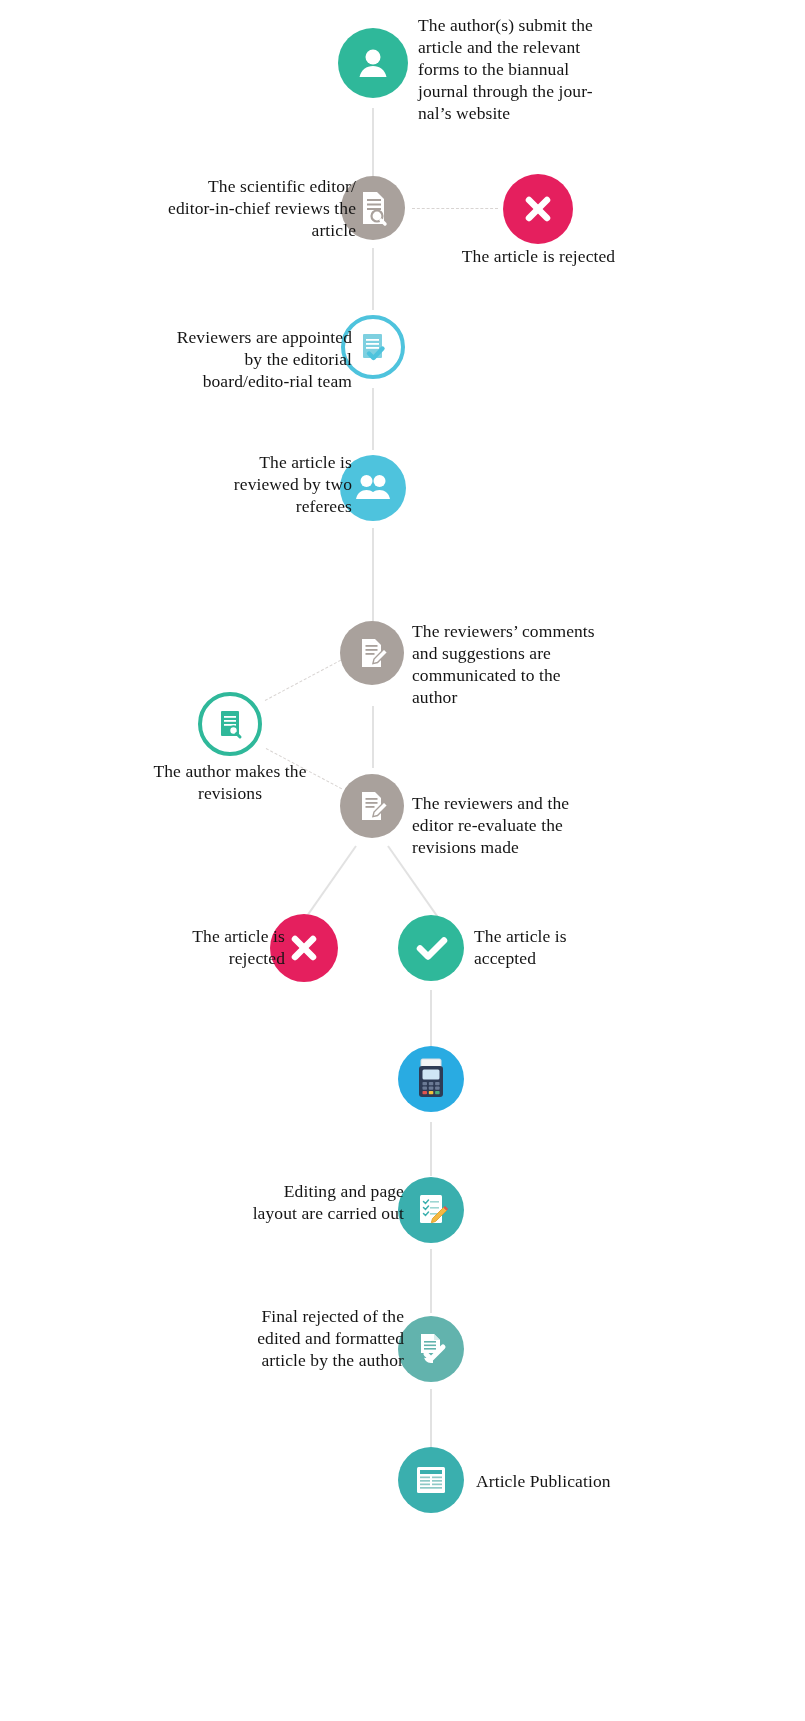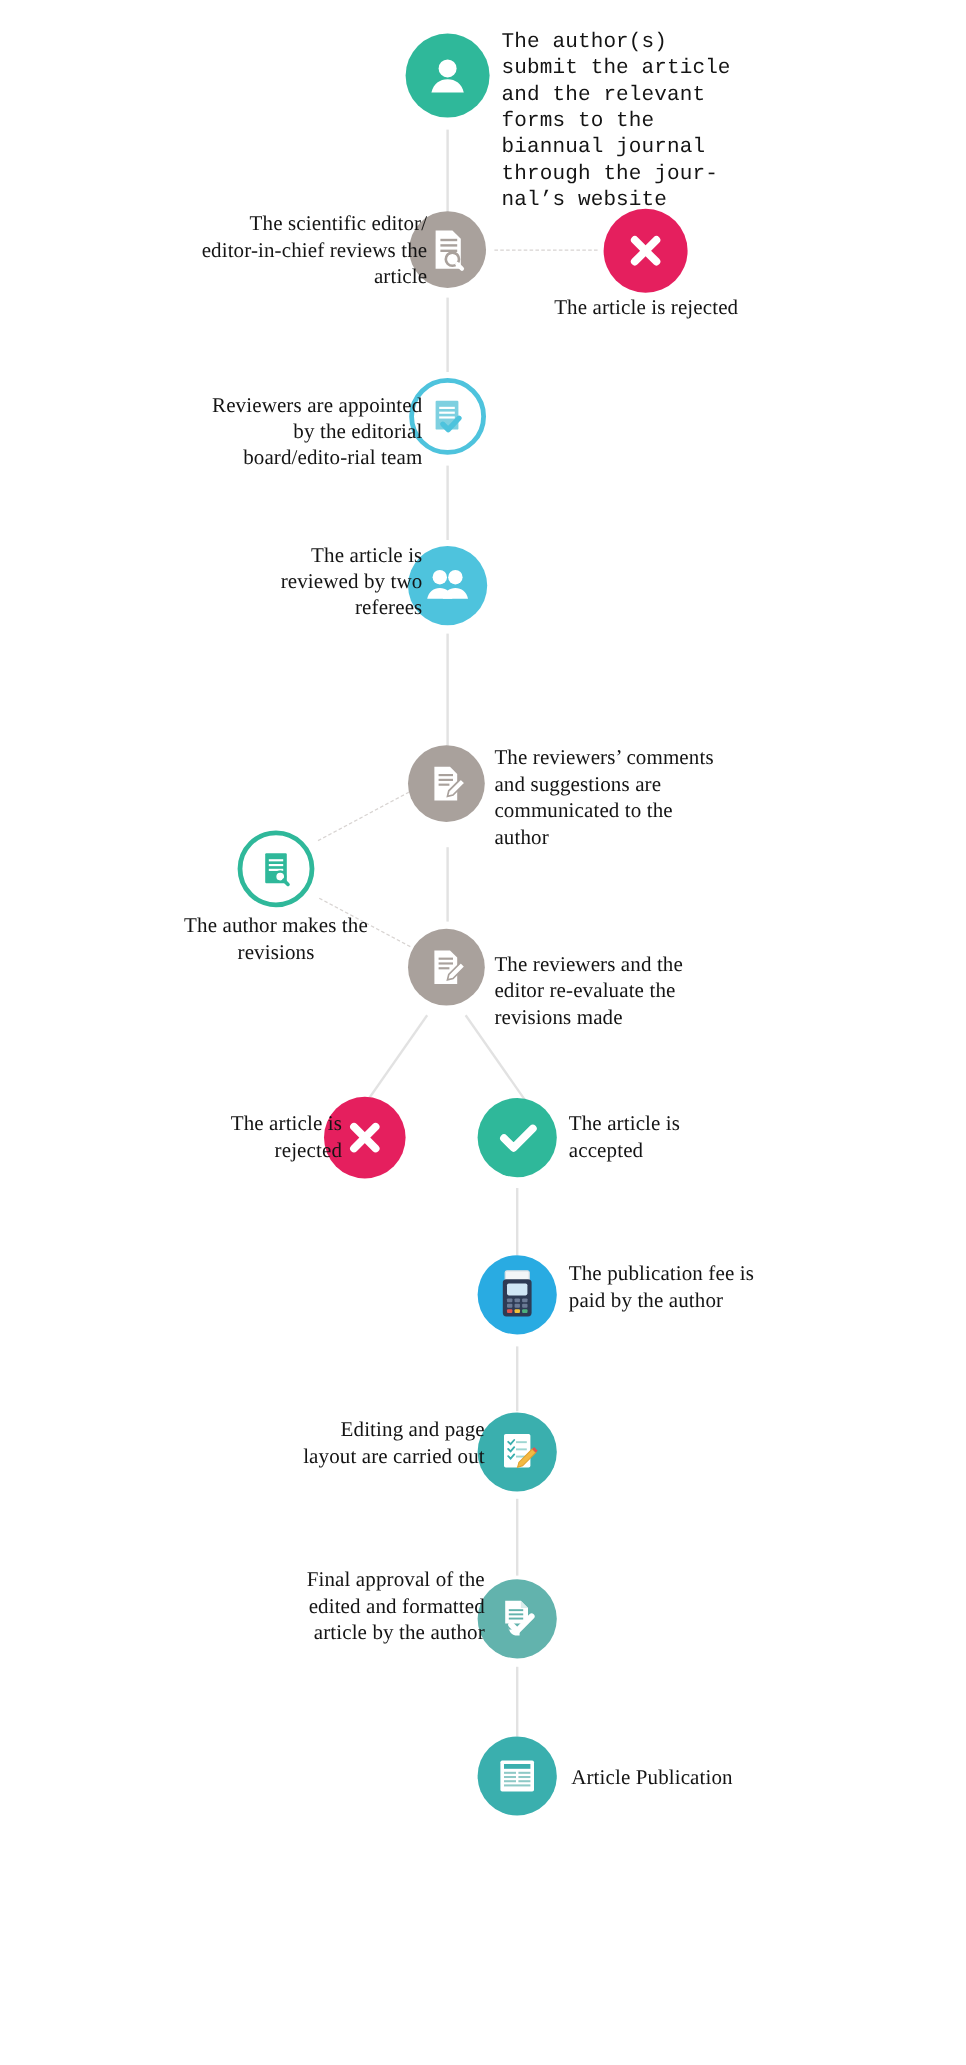--- a/index.html
+++ b/index.html
@@ -88,21 +88,21 @@
   <div class="branch" style="left:388px; top:845px; width:110px; transform:rotate(55deg);"></div>
 
   <div class="node" style="left:338px; top:28px; width:70px; height:70px; background:#2fb89a;">
     <span>
       <svg width="40" height="40" viewBox="0 0 40 40">
         <circle cx="20" cy="14" r="7.5" fill="#ffffff"></circle>
         <path d="M6.5 34c1.6-7.2 7-11 13.5-11s11.9 3.8 13.5 11z" fill="#ffffff"></path>
       </svg>
     </span>
   </div>
-  <div class="label right" style="left:418px; top:24px; width:196px;font-family:Liberation Mono, monospace;">The author(s) submit the article and the relevant forms to the biannual journal through the jour-nal’s website</div>
+  <div class="label right" style="left:418px; top:14px; width:196px;">The author(s) submit the article and the relevant forms to the biannual journal through the jour-nal’s website</div>
 
   <div class="node" style="left:341px; top:176px; width:64px; height:64px; background:#a9a19c;">
     <span>
       <svg width="36" height="38" viewBox="0 0 36 38">
         <path d="M8 3h14l7 7v25H8z" fill="#ffffff"></path>
         <rect x="12" y="10" width="14" height="2" fill="#a9a19c"></rect>
         <rect x="12" y="14.5" width="14" height="2" fill="#a9a19c"></rect>
         <rect x="12" y="19" width="14" height="2" fill="#a9a19c"></rect>
         <circle cx="22" cy="27" r="5.5" fill="#ffffff" stroke="#a9a19c" stroke-width="2.2"></circle>
         <line x1="26" y1="31" x2="30" y2="35" stroke="#ffffff" stroke-width="3.4" stroke-linecap="round"></line>
@@ -216,21 +216,20 @@
         <rect x="22.1" y="25" width="4.5" height="3.2" rx="0.8" fill="#6b7a95"></rect>
         <rect x="9.5" y="29.5" width="4.5" height="3.2" rx="0.8" fill="#6b7a95"></rect>
         <rect x="15.8" y="29.5" width="4.5" height="3.2" rx="0.8" fill="#6b7a95"></rect>
         <rect x="22.1" y="29.5" width="4.5" height="3.2" rx="0.8" fill="#6b7a95"></rect>
         <rect x="9.5" y="34" width="4.5" height="3.2" rx="0.8" fill="#e0544f"></rect>
         <rect x="15.8" y="34" width="4.5" height="3.2" rx="0.8" fill="#f3c23b"></rect>
         <rect x="22.1" y="34" width="4.5" height="3.2" rx="0.8" fill="#4caf7d"></rect>
       </svg>
     </span>
   </div>
-  <div class="label right" style="left:474px; top:1050px; width:160px;">The publication fee is paid by the author</div>
 
   <div class="node" style="left:398px; top:1177px; width:66px; height:66px; background:#3aafae;">
     <span>
       <svg width="38" height="38" viewBox="0 0 38 38">
         <rect x="8" y="4" width="22" height="28" rx="1.5" fill="#ffffff"></rect>
         <path d="M11.5 10.5l2 2 3-3.5" fill="none" stroke="#3aafae" stroke-width="1.5" stroke-linecap="round"></path>
         <rect x="18" y="10" width="9" height="1.6" fill="#9ed6d2"></rect>
         <path d="M11.5 16.5l2 2 3-3.5" fill="none" stroke="#3aafae" stroke-width="1.5" stroke-linecap="round"></path>
         <rect x="18" y="16" width="9" height="1.6" fill="#9ed6d2"></rect>
         <path d="M11.5 22.5l2 2 3-3.5" fill="none" stroke="#3aafae" stroke-width="1.5" stroke-linecap="round"></path>
@@ -248,21 +247,21 @@
         <path d="M9 4h13l6 6v13H9z" fill="#ffffff"></path>
         <path d="M22 4l6 6h-6z" fill="#d9eceb"></path>
         <rect x="12" y="11" width="12" height="1.6" fill="#62b3ad"></rect>
         <rect x="12" y="14.5" width="12" height="1.6" fill="#62b3ad"></rect>
         <rect x="12" y="18" width="12" height="1.6" fill="#62b3ad"></rect>
         <path d="M14 24l5 5 12-12" fill="none" stroke="#ffffff" stroke-width="5" stroke-linecap="round" stroke-linejoin="round"></path>
         <path d="M12 26c0 4 3 7 7 7h2v-5h-9z" fill="#ffffff"></path>
       </svg>
     </span>
   </div>
-  <div class="label left" style="left:212px; top:1305px; width:172px;">Final approval of the edited and formatted article by the author</div>
+  <div class="label left" style="left:212px; top:1305px; width:172px;">Final rejected of the edited and formatted article by the author</div>
 
   <div class="node" style="left:398px; top:1447px; width:66px; height:66px; background:#3aafae;">
     <span>
       <svg width="38" height="34" viewBox="0 0 38 34">
         <rect x="5" y="4" width="28" height="26" rx="1.5" fill="#ffffff"></rect>
         <rect x="8" y="7" width="22" height="4" fill="#3aafae"></rect>
         <rect x="8" y="13.5" width="10" height="1.7" fill="#8ec9c6"></rect>
         <rect x="20" y="13.5" width="10" height="1.7" fill="#8ec9c6"></rect>
         <rect x="8" y="17" width="10" height="1.7" fill="#8ec9c6"></rect>
         <rect x="20" y="17" width="10" height="1.7" fill="#8ec9c6"></rect>

